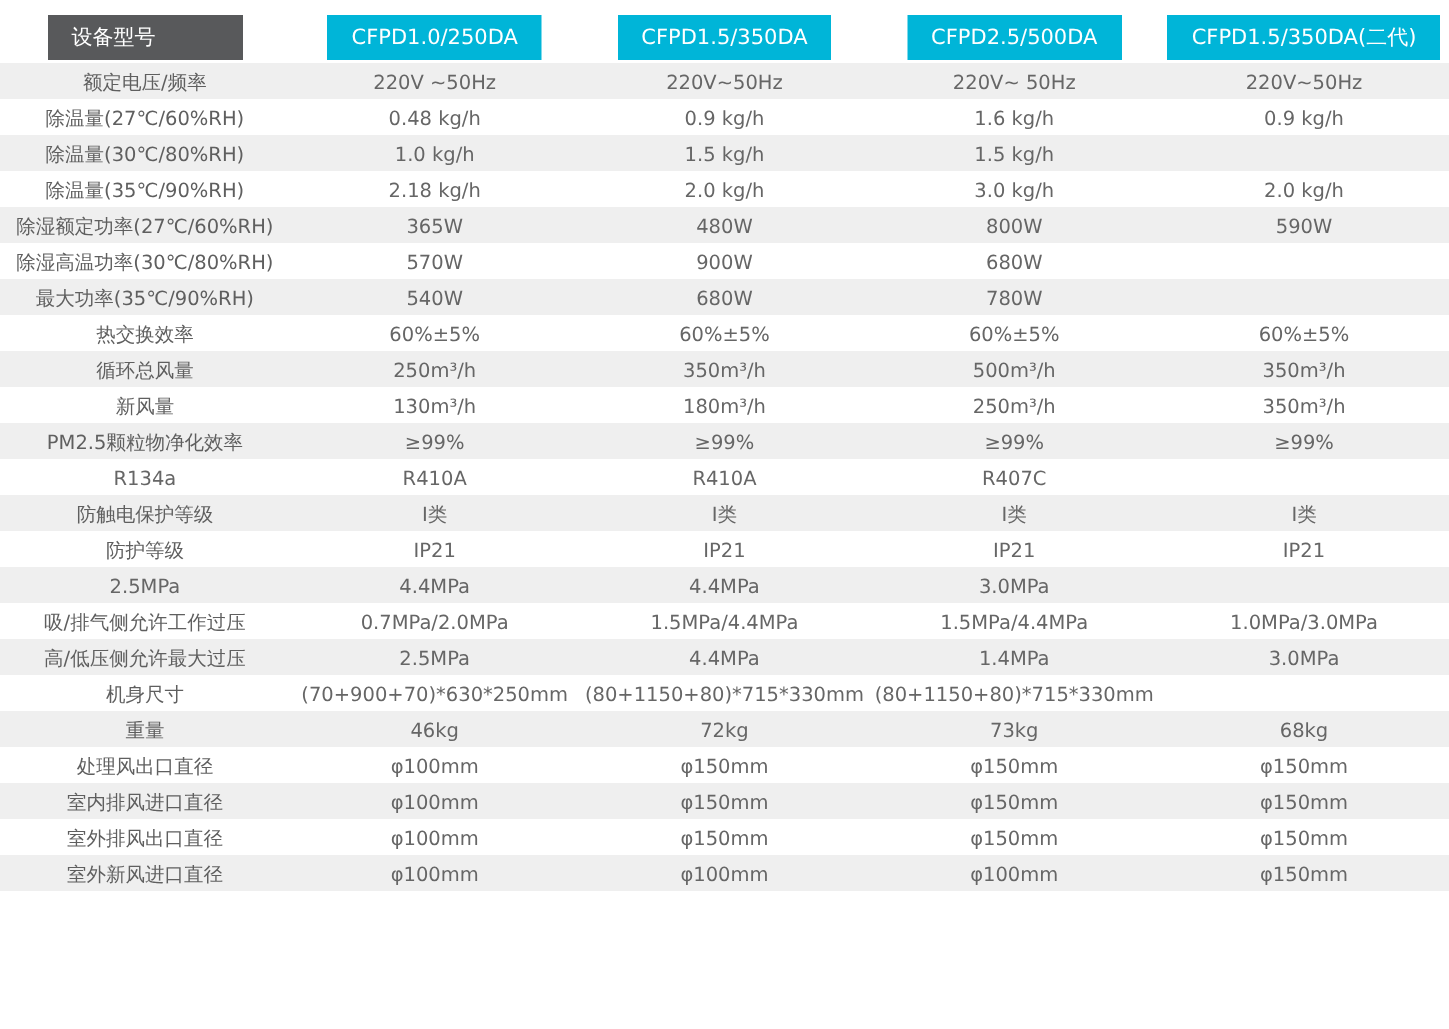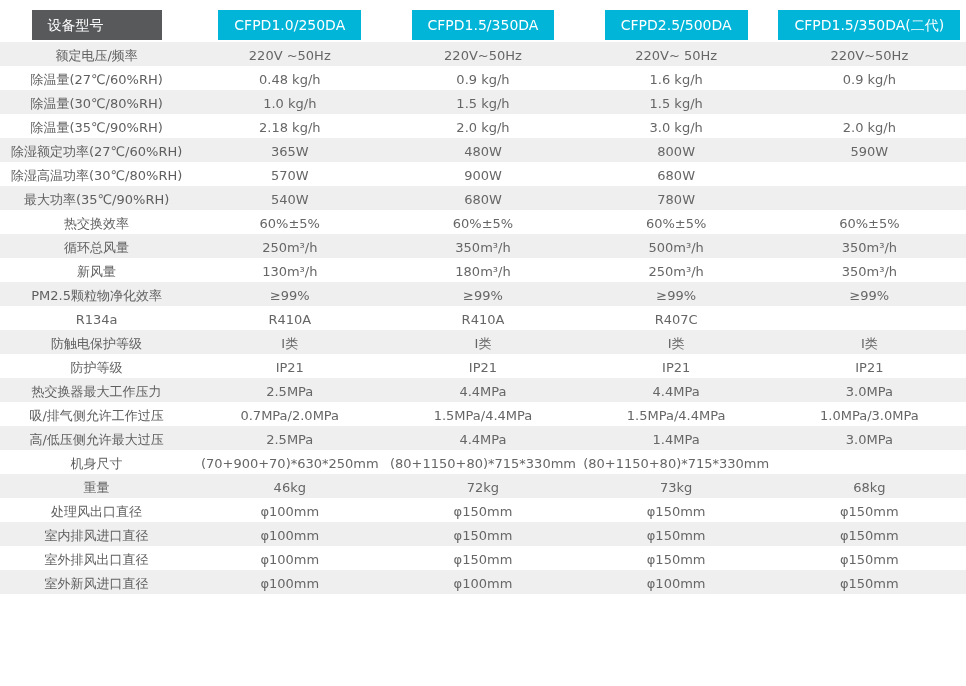--- a/index.html
+++ b/index.html
@@ -155,21 +155,20 @@
 
   <div class="row">
     <div class="cell label">防护等级</div>
     <div class="cell val">IP21</div>
     <div class="cell val">IP21</div>
     <div class="cell val">IP21</div>
     <div class="cell val">IP21</div>
   </div>
 
   <div class="row stripe">
-    <div class="cell label">热交换器最大工作压力</div>
     <div class="cell val">2.5MPa</div>
     <div class="cell val">4.4MPa</div>
     <div class="cell val">4.4MPa</div>
     <div class="cell val">3.0MPa</div>
   </div>
 
   <div class="row">
     <div class="cell label">吸/排气侧允许工作过压</div>
     <div class="cell val">0.7MPa/2.0MPa</div>
     <div class="cell val">1.5MPa/4.4MPa</div>

